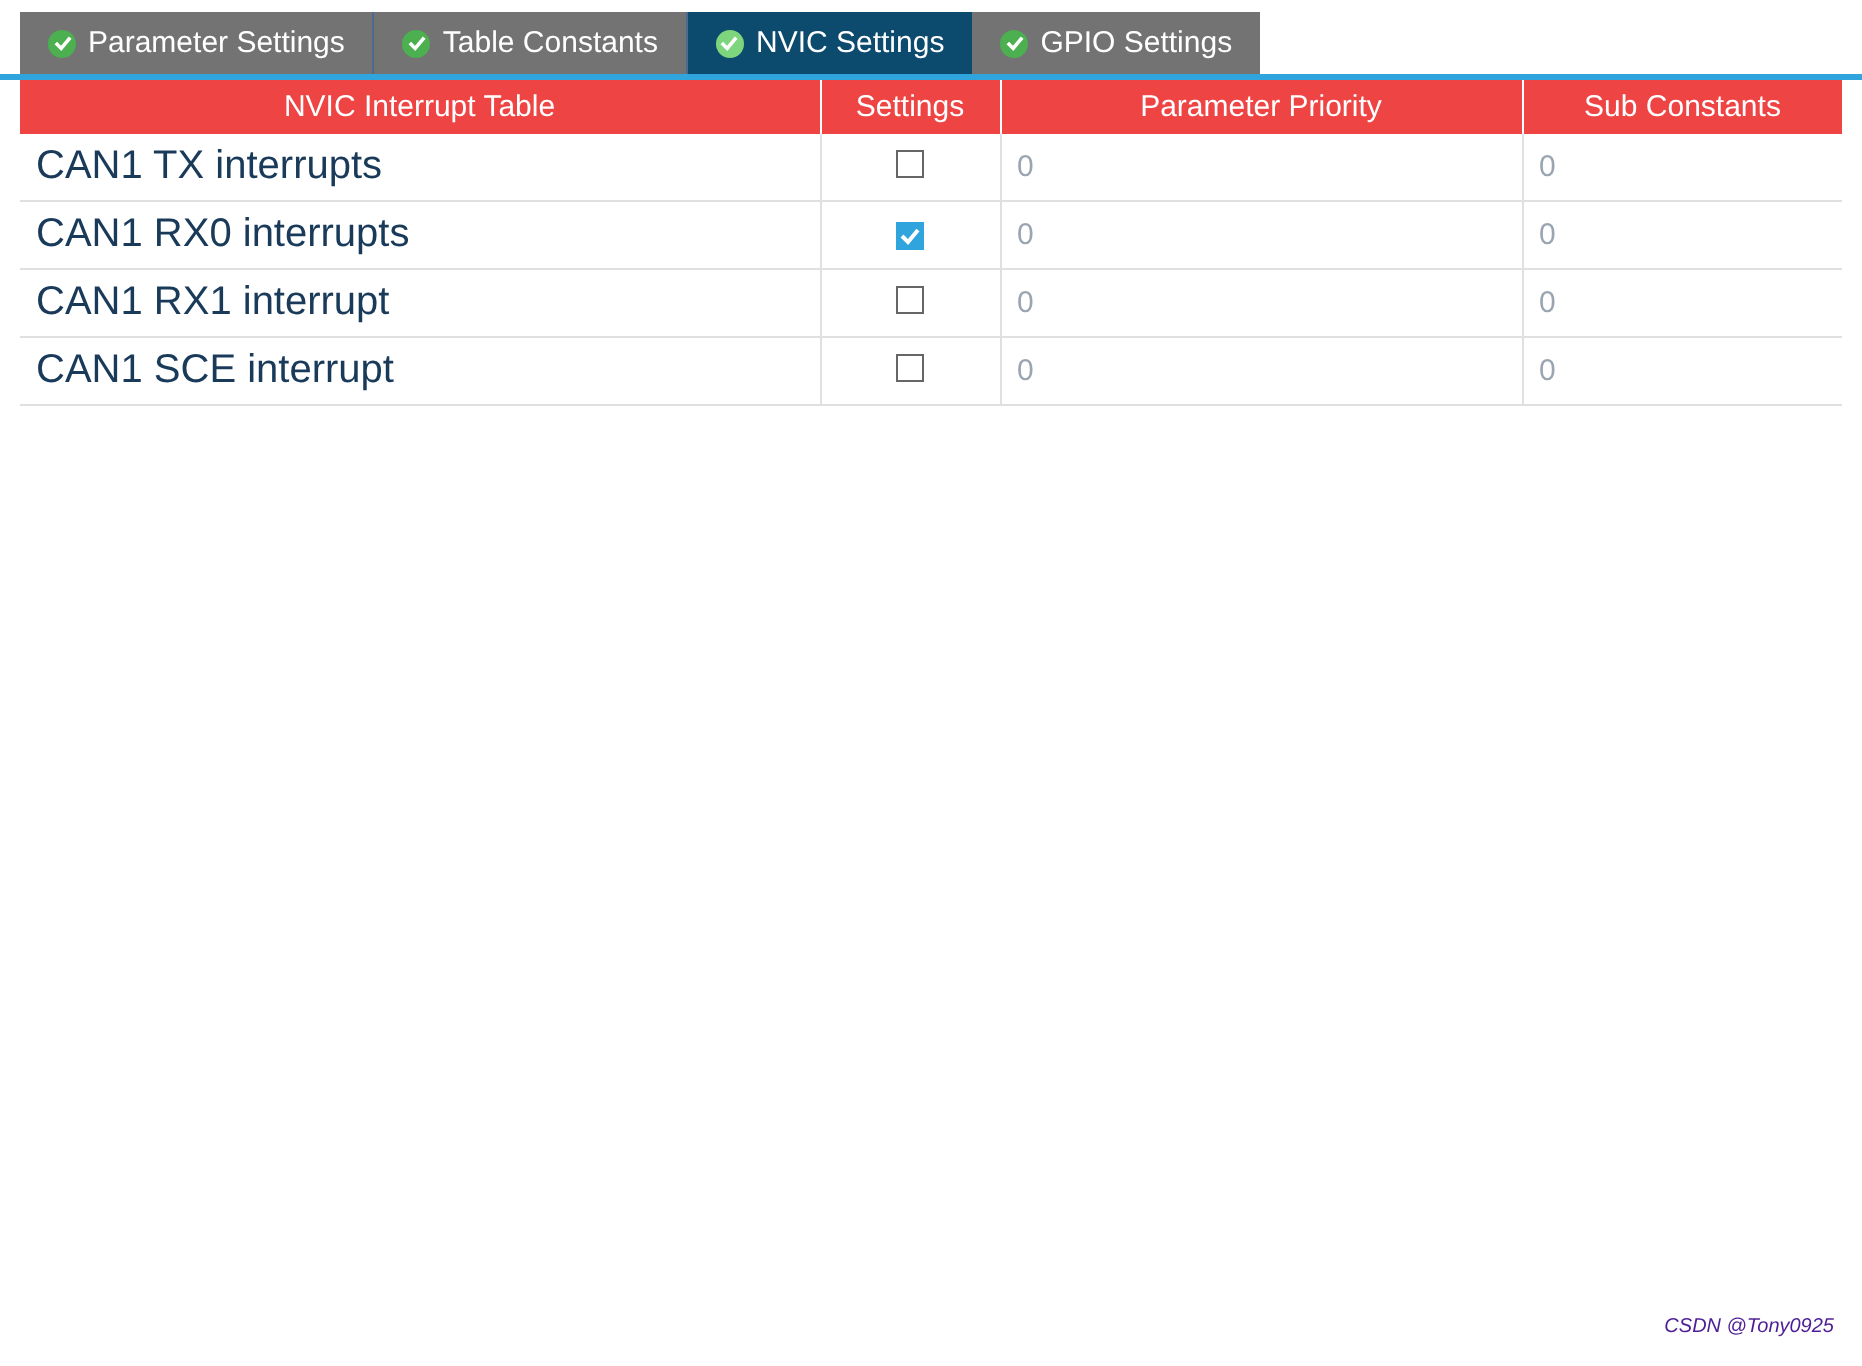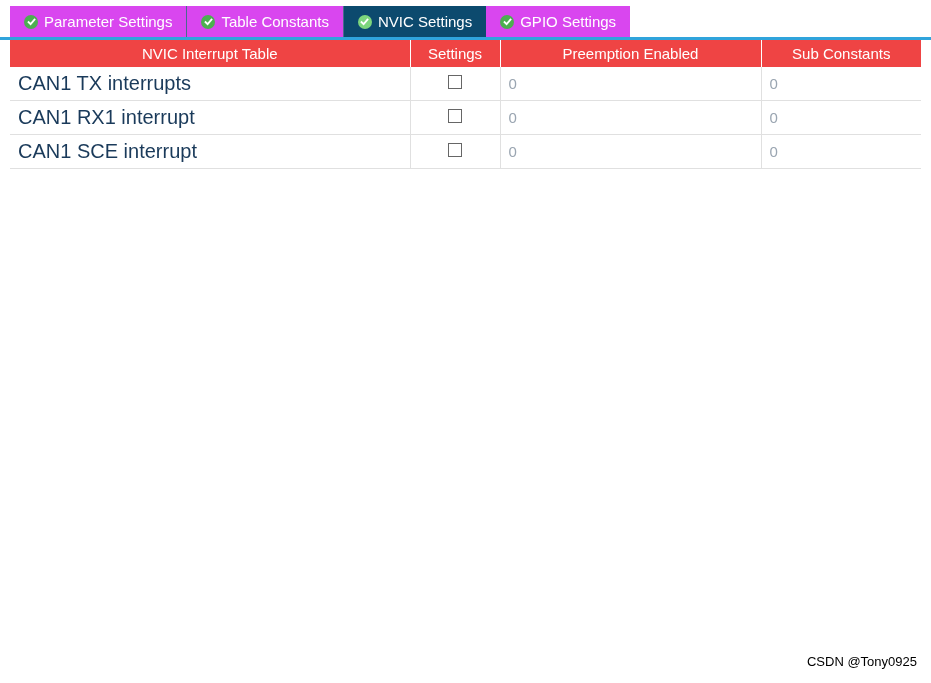--- a/index.html
+++ b/index.html
@@ -19,21 +19,21 @@
       display: flex;
       border-bottom: 3px solid #30a4dc;
       padding-left: 10px;
       padding-top: 6px;
     }
     .tab {
       display: flex;
       align-items: center;
       gap: 6px;
       padding: 7px 14px;
-      background: #d946ef;
+      background: #737373;
       color: #fff;
       border-right: 1px solid #4a6a8f;
       cursor: pointer;
       font-size: 15px;
     }
     .tab:last-child {
       border-right: none;
     }
     .tab.active {
       background: #0c4a6e;
@@ -119,22 +119,23 @@
       border-color: #30a4dc;
     }
     .checkbox.checked svg {
       width: 10px;
       height: 10px;
     }
     .watermark {
       position: absolute;
       bottom: 14px;
       right: 14px;
-      color: #000000;
-      font-size: 13px;
+      color: #4c1d95;
+      font-size: 10px;
+      font-style: italic;
     }
   </style>
 </head>
 <body>
 
 <div class="tabs">
   <div class="tab">
     <span class="tab-icon">
       <svg viewBox="0 0 10 10">
           <path d="M1 5 L4 8 L9 2" stroke="#fff" stroke-width="2" fill="none"></path>
@@ -173,29 +174,41 @@
     <colgroup>
       <col class="col-name">
       <col class="col-enabled">
       <col class="col-preempt">
       <col class="col-sub">
     </colgroup>
     <thead>
       <tr>
         <th>NVIC Interrupt Table</th>
         <th>Settings</th>
-        <th>Preemption Enabled</th>
+        <th>Parameter Priority</th>
         <th>Sub Constants</th>
       </tr>
     </thead>
     <tbody>
       <tr>
         <td class="name-cell">CAN1 TX interrupts</td>
         <td class="enabled-cell">
           <span class="checkbox"></span>
+        </td>
+        <td class="priority-cell">0</td>
+        <td class="sub-cell">0</td>
+      </tr>
+      <tr>
+        <td class="name-cell">CAN1 RX0 interrupts</td>
+        <td class="enabled-cell">
+          <span class="checkbox checked">
+              <svg viewBox="0 0 10 10">
+                <path d="M1 5 L4 8 L9 2" stroke="#fff" stroke-width="2" fill="none"></path>
+              </svg>
+            </span>
         </td>
         <td class="priority-cell">0</td>
         <td class="sub-cell">0</td>
       </tr>
       <tr>
         <td class="name-cell">CAN1 RX1 interrupt</td>
         <td class="enabled-cell">
           <span class="checkbox"></span>
         </td>
         <td class="priority-cell">0</td>

